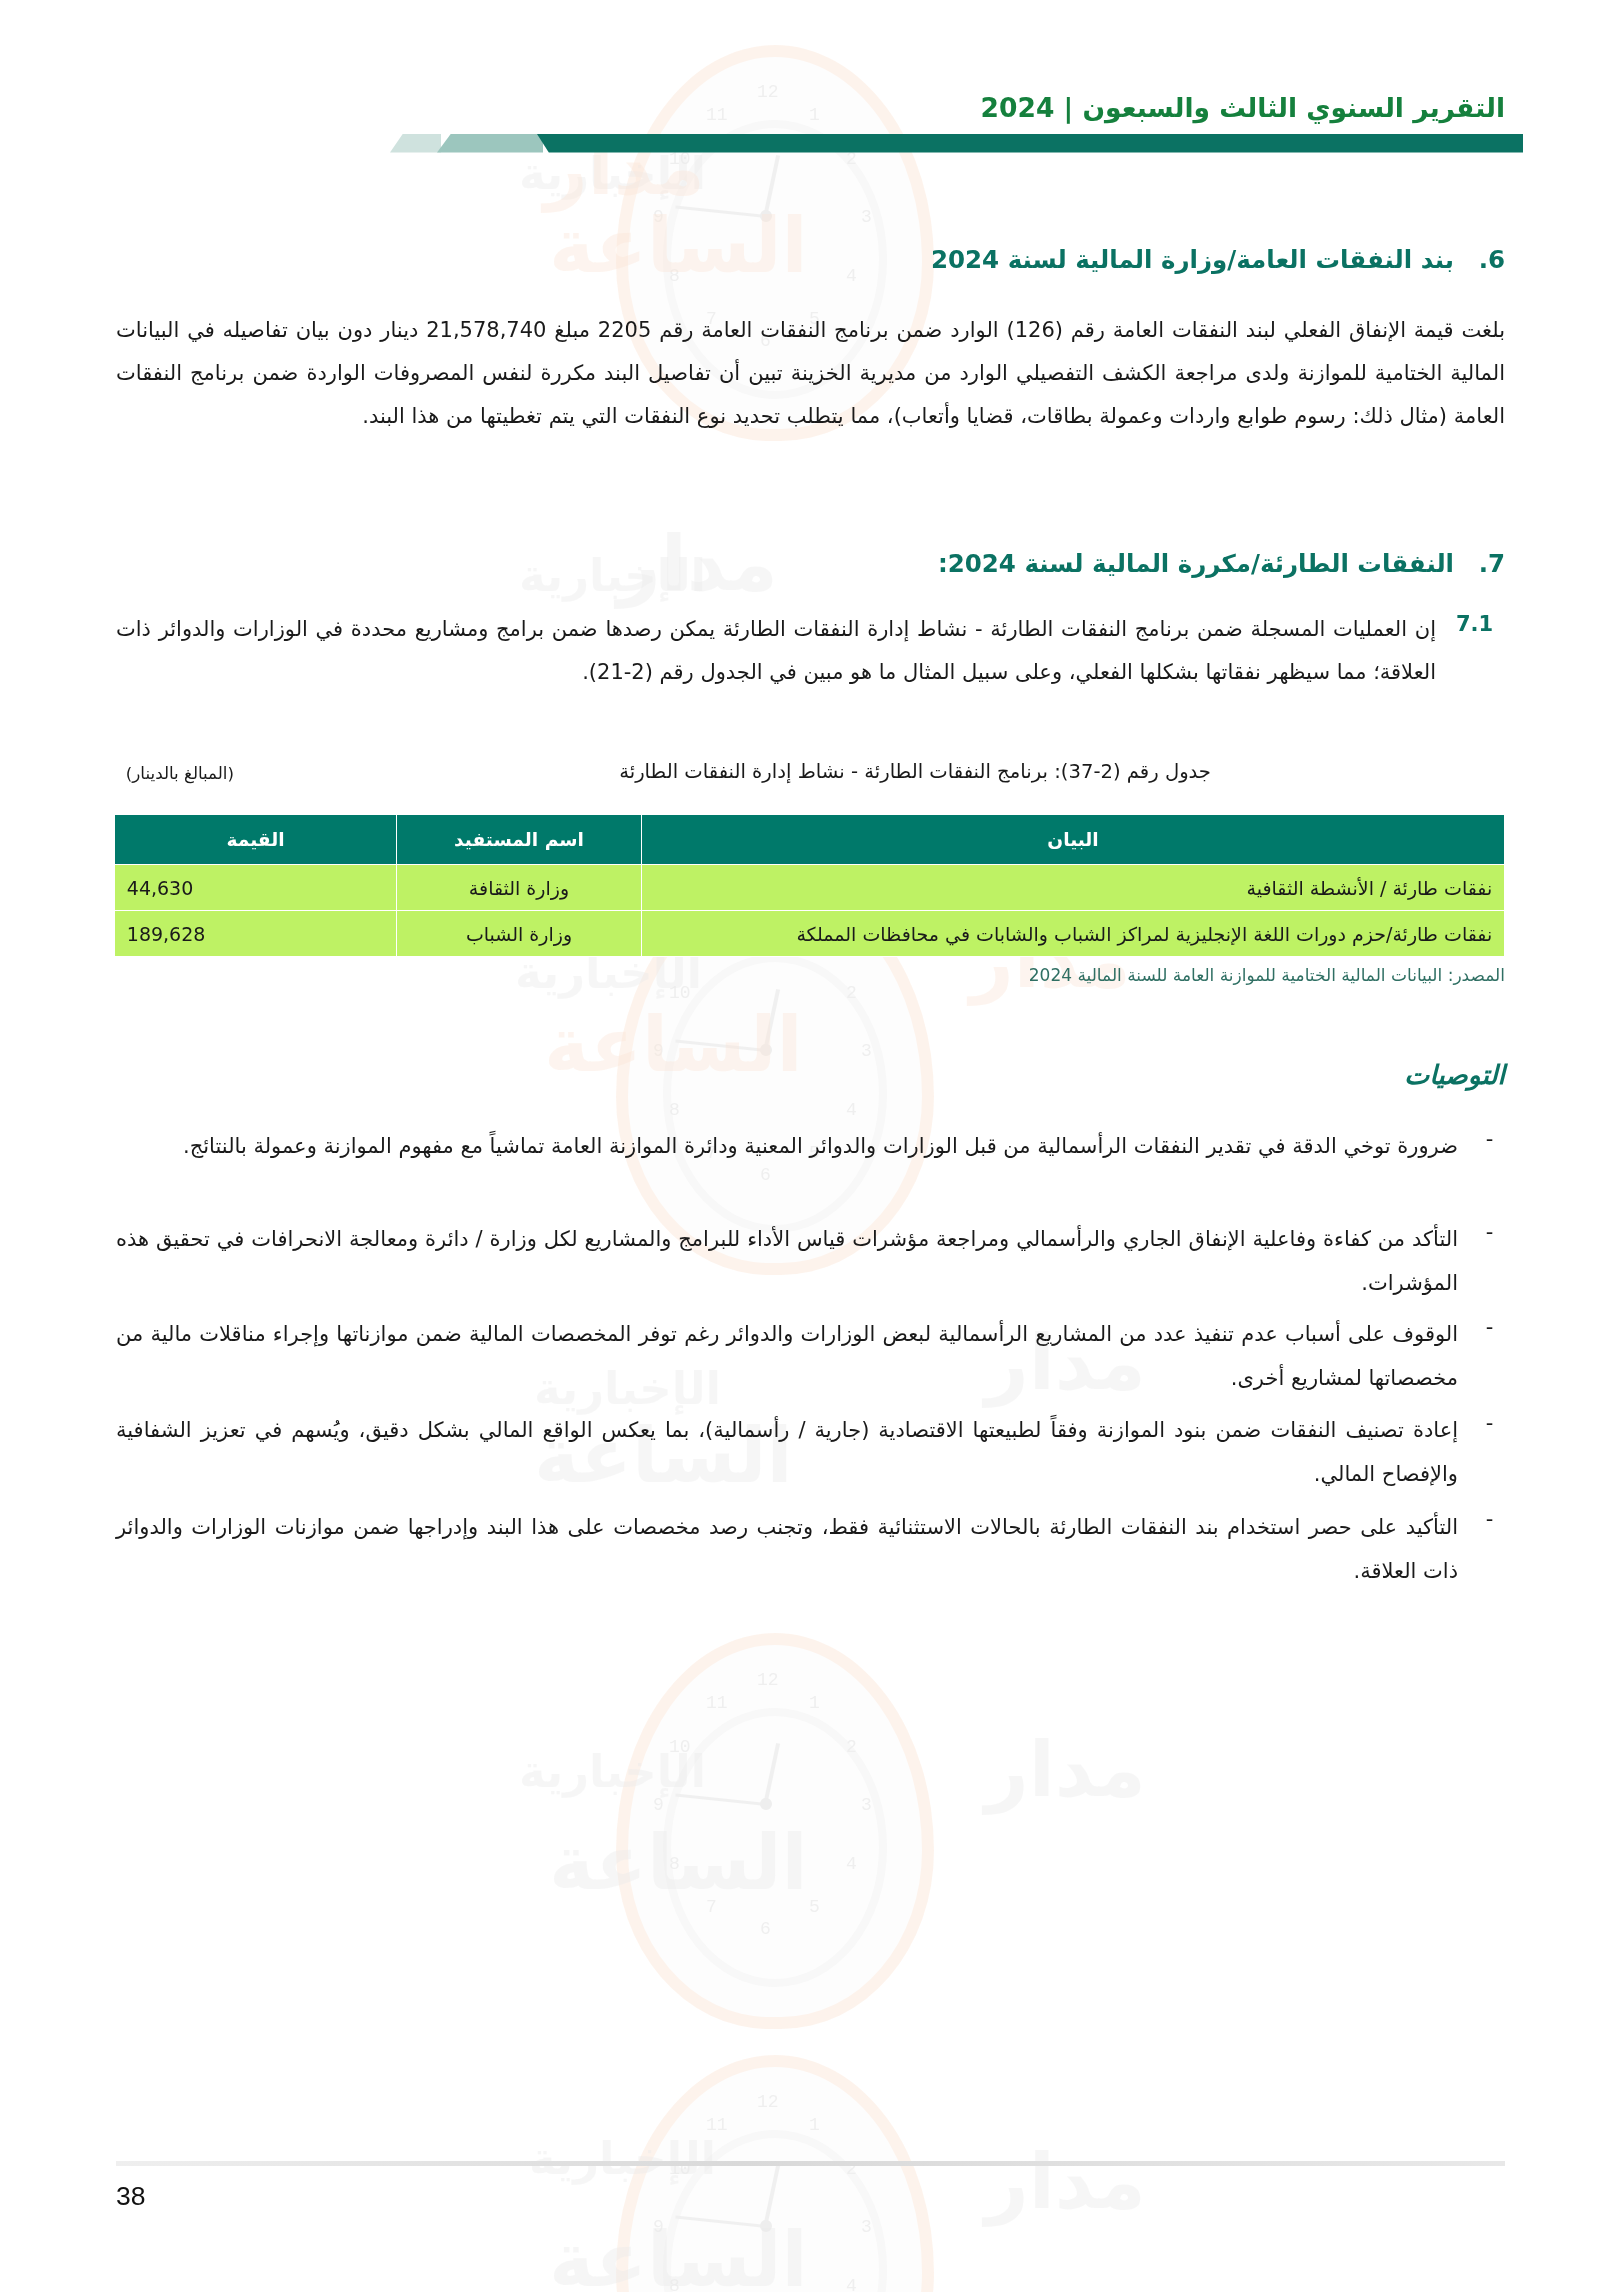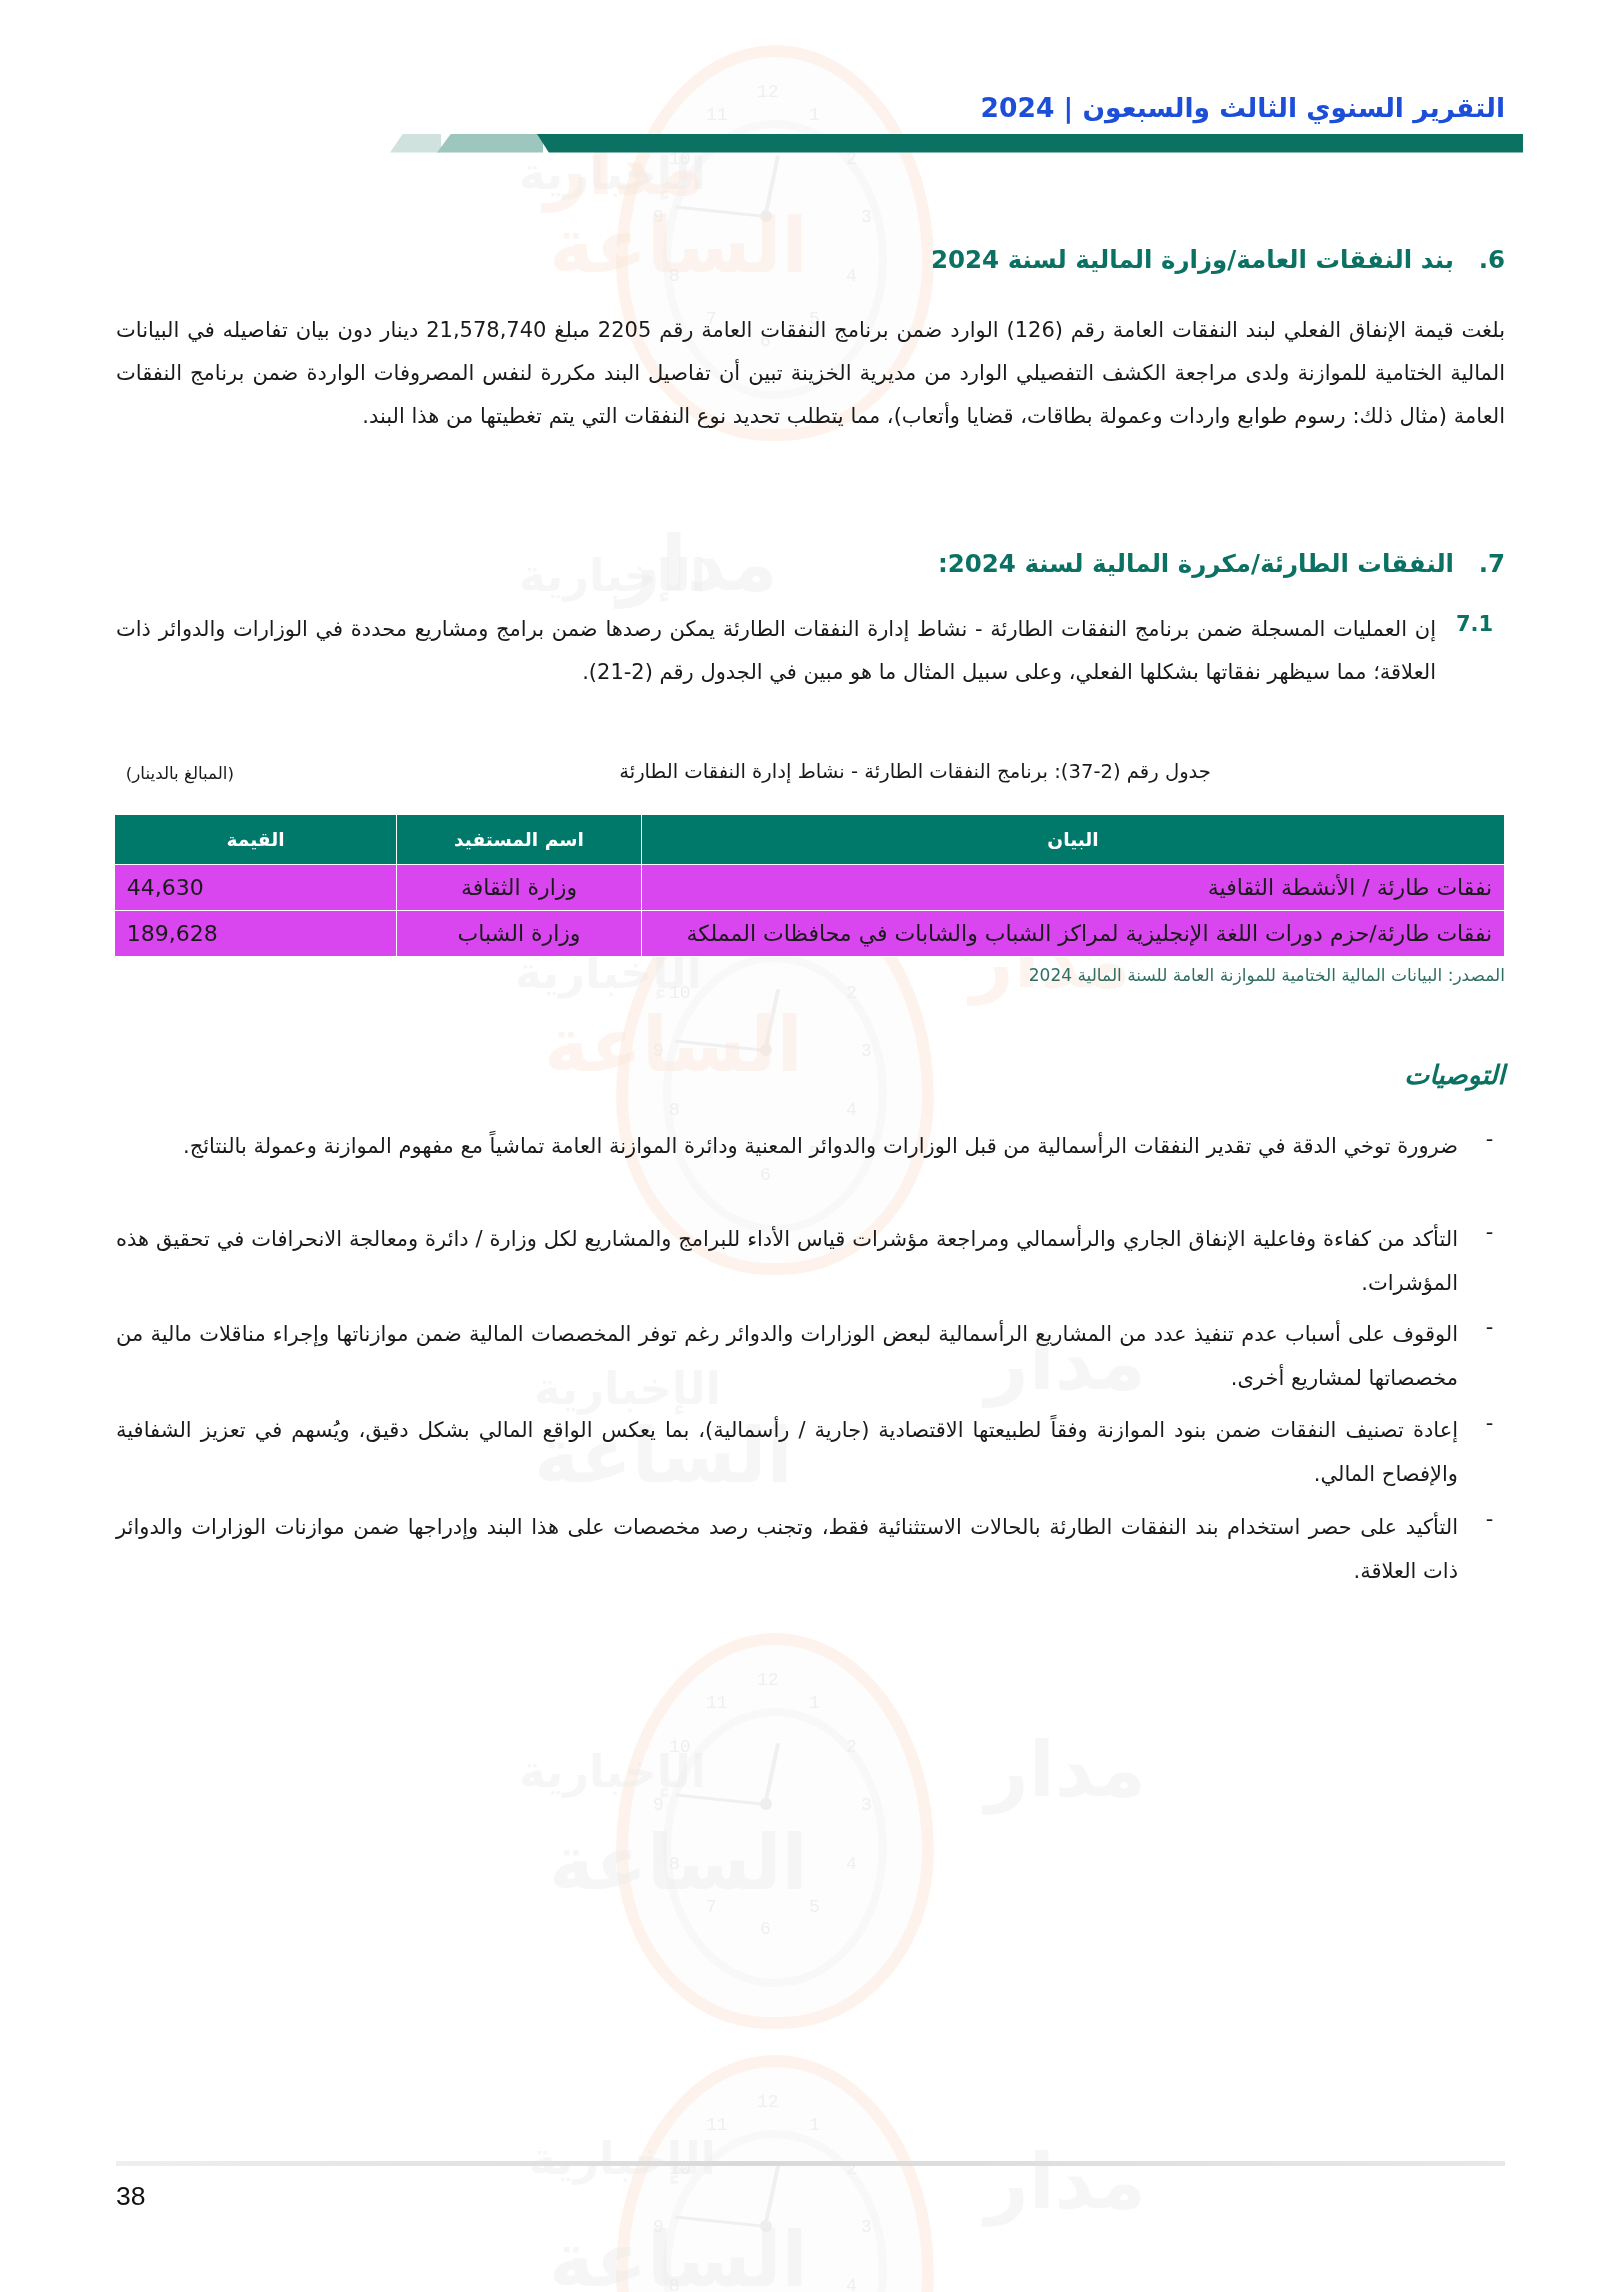--- a/index.html
+++ b/index.html
@@ -88,21 +88,21 @@
     top: 88px;
     right: 0;
     left: 0;
     height: 69px;
     z-index: 3;
   }
   .header-title {
     position: absolute;
     right: 116px;
     top: 3.9px;
-    color: #1d4ed8;
+    color: #15803d;
     font-size: 26.5px;
     font-weight: bold;
     letter-spacing: 0px;
     white-space: nowrap;
     margin-left: 28px;
   }
   .header-bar {
     position: absolute;
     top: 46px;
     right: 98px;
@@ -195,23 +195,23 @@
     background: #00796a;
     color: #ffffff;
     font-size: 18.6px;
     font-weight: bold;
     height: 49px;
     text-align: center;
     border: 1px solid #ffffff;
     padding: 0 5.9px;
   }
   table.data td {
-    background: #d946ef;
-    color: #1a1a1a;
-    font-size: 22px;
+    background: #bef264;
+    color: #1a1a1a;
+    font-size: 19px;
     height: 45px;
     border: 1px solid #ffffff;
     padding: 0 11.8px;
     vertical-align: middle;
   }
   td.c-bayan { text-align: right; }
   td.c-benef { text-align: center; }
   td.c-value { text-align: left; direction: ltr; font-size: 18.6px; }
 
   .src {

